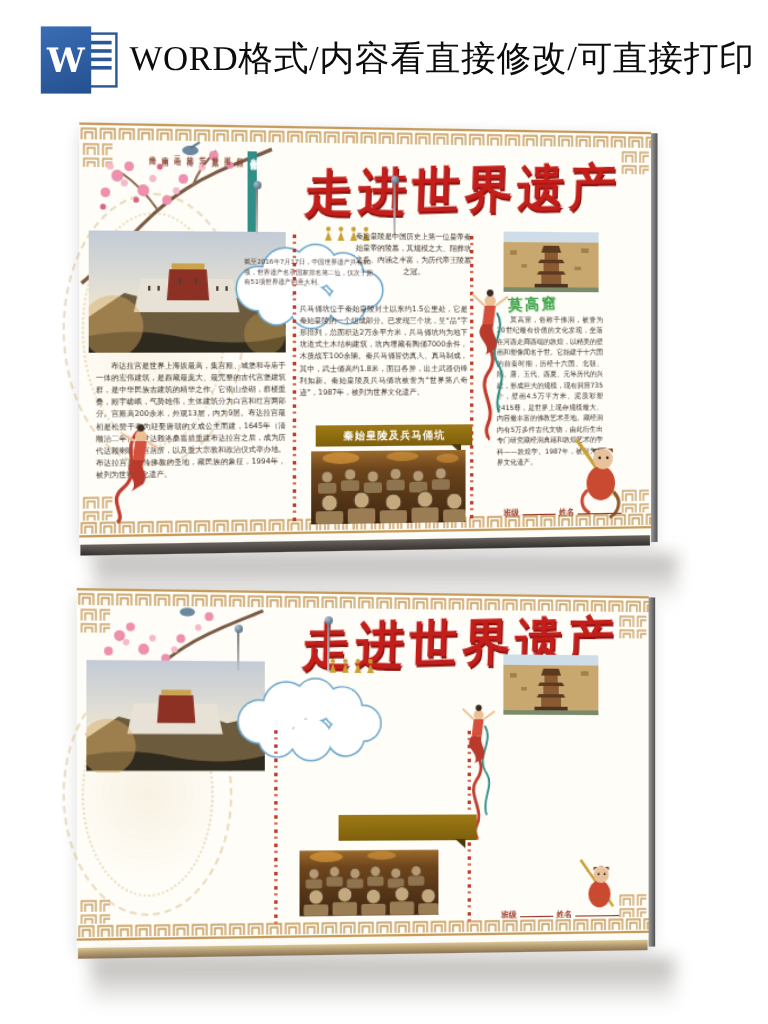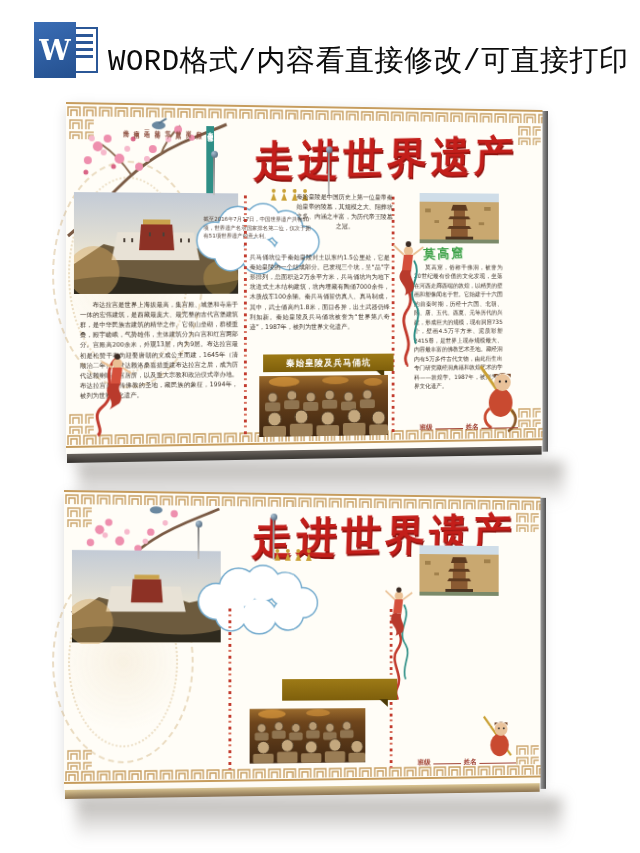--- a/index.html
+++ b/index.html
@@ -8,22 +8,22 @@
 
   
   .topbar{position:absolute;left:0;top:0;width:640px;height:95px;background:#fff;}
   .wicon{position:absolute;left:34px;top:22px;width:66px;height:56px;}
   .wpage{position:absolute;right:2px;top:5px;width:30px;height:46px;background:#fff;
     border:2px solid #2b5797;box-sizing:border-box;padding:5px 3px;}
   .wpage i{display:block;height:3px;background:#2b5797;margin:0 0 4px 0;}
   .wblue{position:absolute;left:0;top:0;width:42px;height:56px;background:linear-gradient(160deg,#3a6db5,#24508f);
     color:#fff;display:flex;align-items:center;justify-content:center;font-weight:bold;font-size:28px;
     font-family:"DejaVu Serif",serif;}
-  .toptitle{position:absolute;left:108px;top:36px;width:510px;height:50px;display:flex;align-items:center;
-    font-family:Liberation Mono, monospace;font-size:29px;color:#0c0c0c;letter-spacing:.5px;white-space:nowrap;}
+  .toptitle{position:absolute;left:108px;top:24px;width:510px;height:50px;display:flex;align-items:center;
+    font-family:Liberation Serif, serif;font-size:29px;color:#0c0c0c;letter-spacing:.5px;white-space:nowrap;}
 
   
   .card{position:absolute;width:502px;background:#fffdf7;transform-origin:left center;
     transform:perspective(1100px) rotateY(6deg);box-shadow:2px 6px 14px rgba(0,0,0,.18);}
   .card1{left:66px;top:102px;height:352px;}
   .card2{left:64px;top:490px;height:300px;}
   .card::after{content:"";position:absolute;left:1px;right:1px;bottom:-9px;height:9px;}
   .card1::after{background:linear-gradient(#6a645e,#2f2c29);}
   .card2::after{background:linear-gradient(#dcc794,#8f744e);}
   .edge-right{position:absolute;right:-6px;top:1px;bottom:-6px;width:6px;

